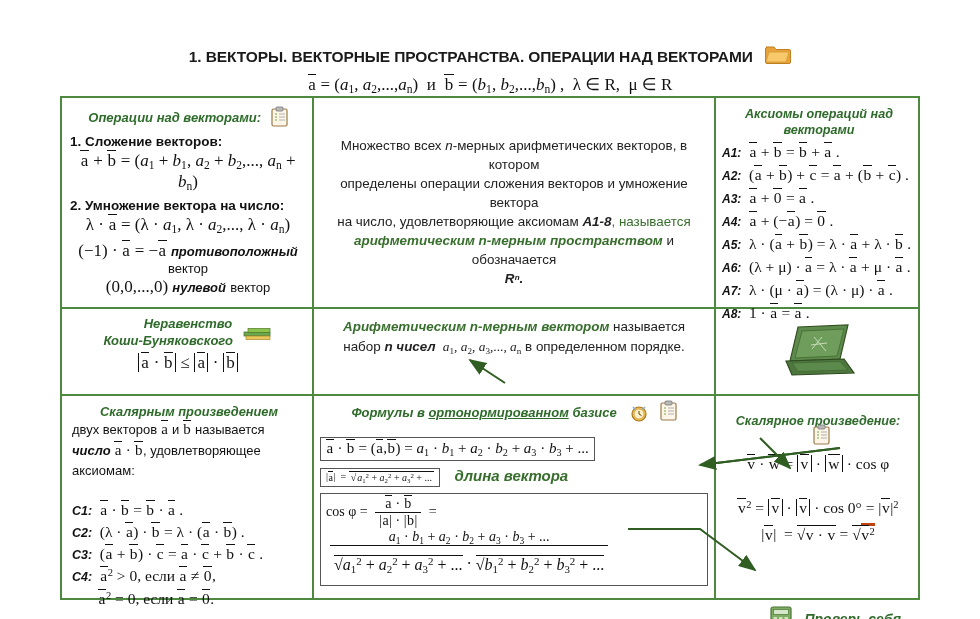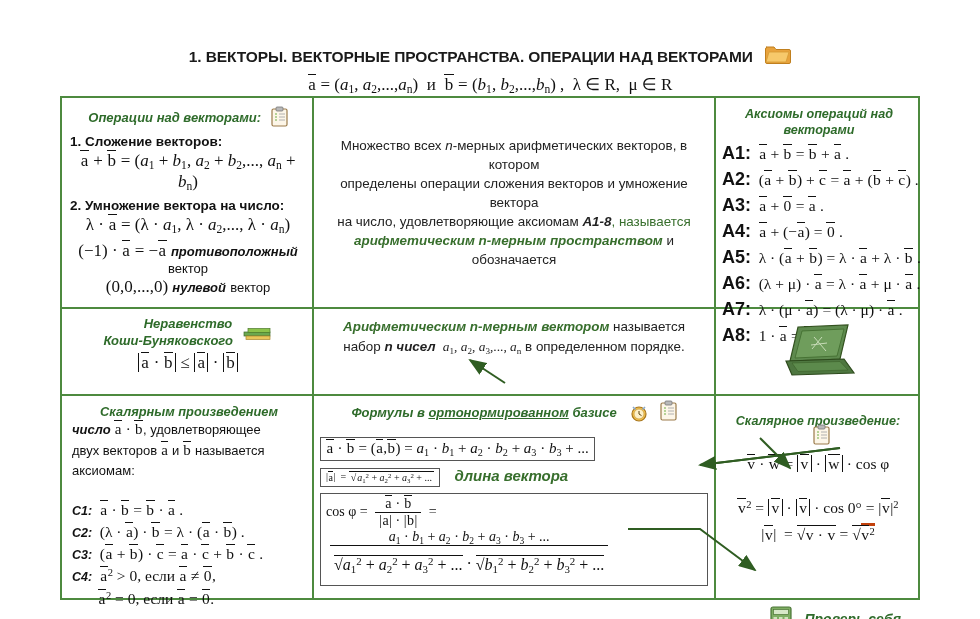--- a/index.html
+++ b/index.html
@@ -107,21 +107,21 @@
   }
 
   
   #c-def { left: 252px; top: 2px; width: 400px; height: 207px; padding: 36px 12px 0 12px; }
   #c-def p { margin: 0; text-align: center; font-size: 13.4px; line-height: 19px; color: #222; }
 
   
   #c-ax { left: 654px; top: 2px; width: 202px; height: 207px; padding: 6px 2px 0 6px; }
   #c-ax .hdr { font-size: 12.6px; line-height: 16px; }
   .ax-row { font-size: 13px; margin-top: 5px; white-space: nowrap; color: #111; }
-  .ax-lbl { font-weight: bold; font-size: 18px; }
+  .ax-lbl { font-weight: bold; font-style: italic; font-size: 12px; }
   .ax-eq { font-family: "Liberation Serif", serif; font-size: 15.5px; margin-left: 4px; }
 
   
   #c-cb { left: 2px; top: 211px; width: 248px; height: 85px; padding: 6px 6px 0 6px; }
   #c-cb .hdr { font-size: 13px; line-height: 17px; }
   .books-icon { display: inline-block; width: 30px; height: 16px; vertical-align: middle; margin-left: 6px; position: relative; top: -8px; }
   .cb-formula { font-family: "Liberation Serif", serif; font-size: 17px; text-align: center; margin-top: 3px; color: #111; }
   .bar { border-left: 1px solid #111; border-right: 1px solid #111; padding: 0 2px; }
 
   
@@ -262,20 +262,23 @@
       <p>
         Множество всех <i>n</i>-мерных арифметических векторов, в котором
       </p>
       <p>определены операции сложения векторов и умножение вектора</p>
       <p>
         <span>на число, удовлетворяющие аксиомам </span><b class="it">A1-8</b><span class="grn">, называется</span>
       </p>
       <p>
         <b class="it grn">арифметическим n-мерным пространством</b><span> и обозначается</span>
       </p>
+      <p>
+        <b class="it">Rⁿ.</b>
+      </p>
     </div>
 
     <div class="cell" id="c-ax">
       <div class="hdr">
         <div>Аксиомы операций над</div>
         <div>векторами</div>
       </div>
 
       <div class="ax-row">
         <span class="ax-lbl">A1:</span>
@@ -350,26 +353,26 @@
             </g>
           <polygon points="8,38 66,36 76,50 14,52" fill="#4e7740" stroke="#2d4a1c" stroke-width="1.2"></polygon>
           <polygon points="14,40 62,38.5 70,47 20,48.5" fill="#5c8a4c" stroke="#3a5f28" stroke-width="0.6"></polygon>
         </svg>
       </span>
     </div>
 
     <div class="cell" id="c-sp">
       <div class="hdr">Скалярным произведением</div>
       <div class="sp-line">
+        <span>двух векторов </span><span class="m" style="font-size:15px;"><span class="ov">a</span></span>
+        <span> и </span><span class="m" style="font-size:15px;"><span class="ov">b</span></span><span> называется</span>
+      </div>
+      <div class="sp-line">
         <b class="it">число</b>
         <span class="m" style="font-size:15px;"><span class="ov">a</span> · <span class="ov">b</span></span><span>, удовлетворяющее</span>
-      </div>
-      <div class="sp-line">
-        <span>двух векторов </span><span class="m" style="font-size:15px;"><span class="ov">a</span></span>
-        <span> и </span><span class="m" style="font-size:15px;"><span class="ov">b</span></span><span> называется</span>
       </div>
       <div class="sp-line">аксиомам:</div>
 
       <div style="height:16px;"></div>
 
       <div class="c-row">
         <span class="c-lbl">C1:</span>
         <span class="c-eq"><span class="ov">a</span> · <span class="ov">b</span> = <span class="ov">b</span> · <span class="ov">a</span> .</span>
       </div>
       <div class="c-row">

